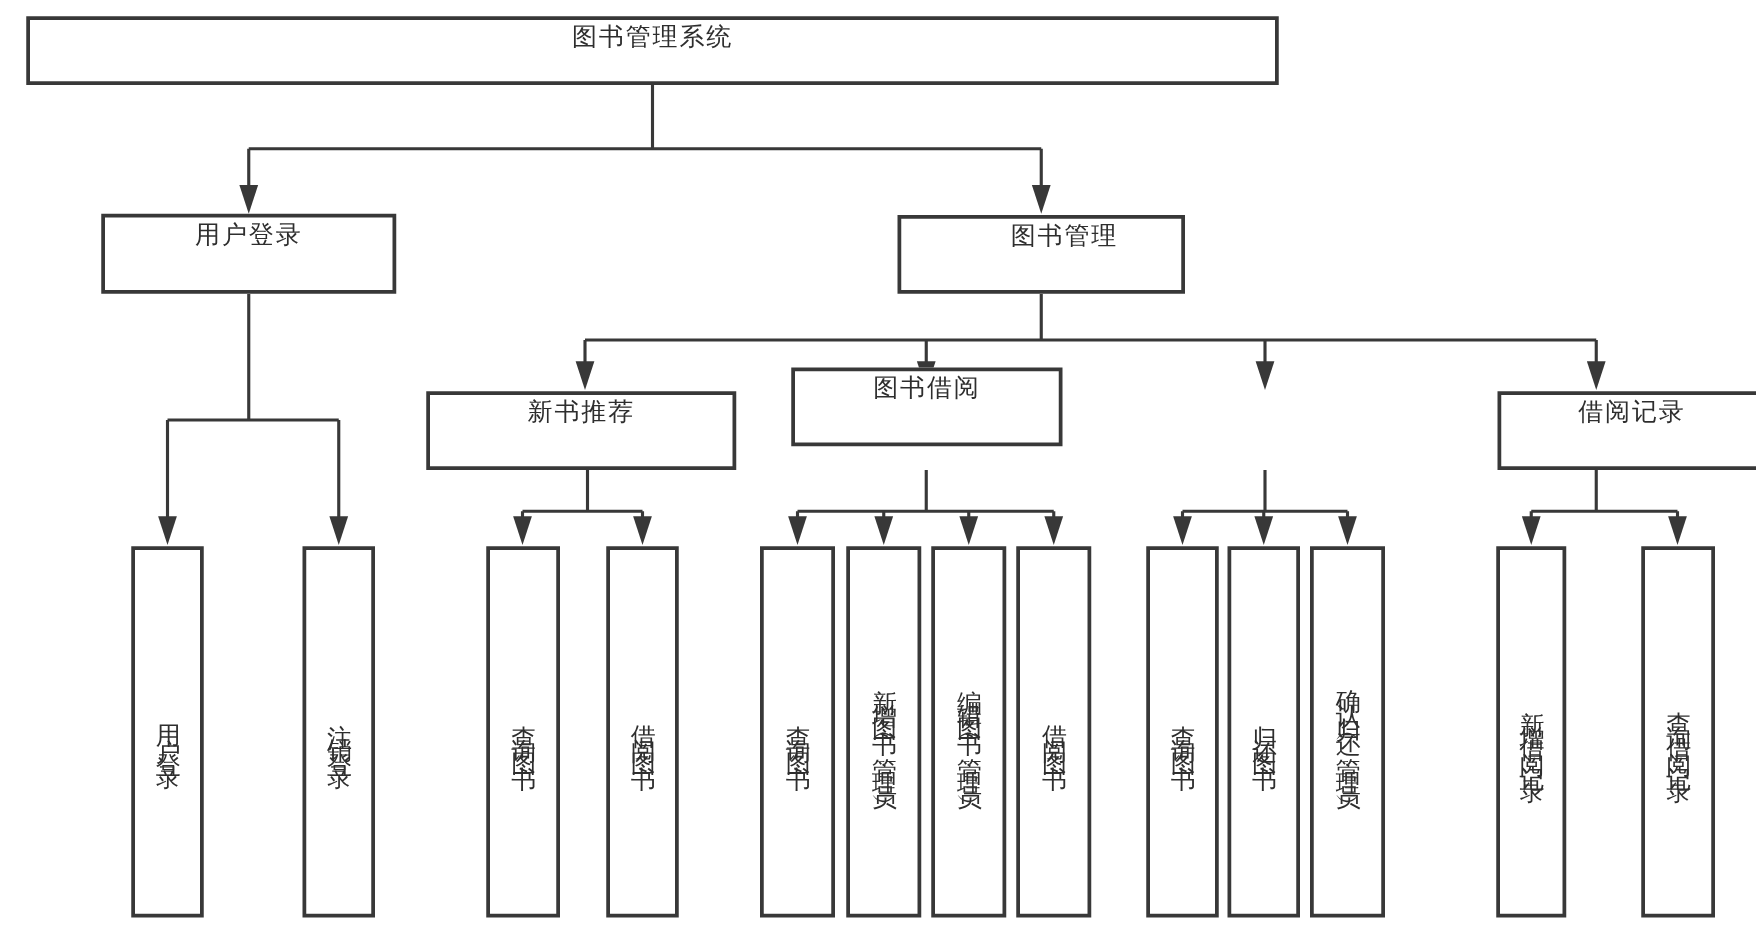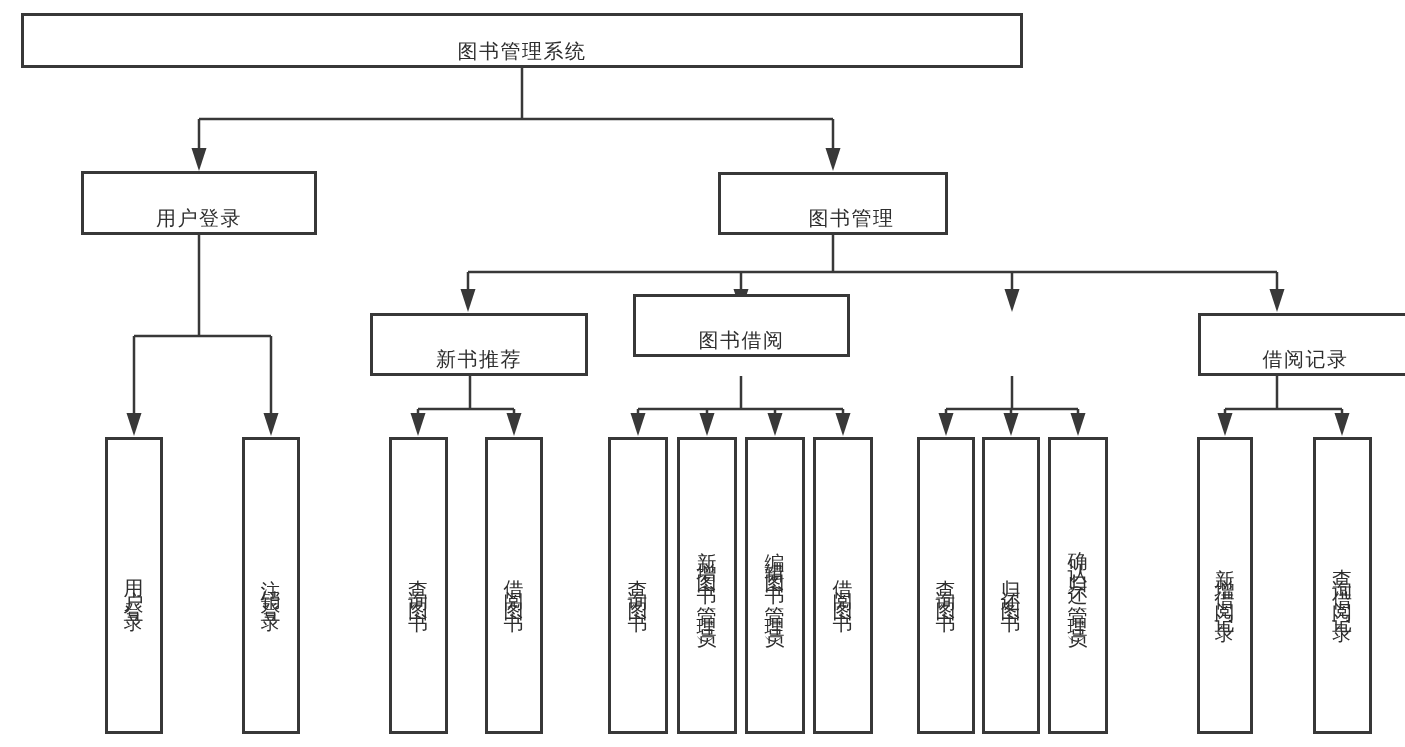--- a/index.html
+++ b/index.html
@@ -21,21 +21,21 @@
     top: 0;
     width: 1405px;
     height: 747px;
   }
   .hbox {
     position: absolute;
     background: #ffffff;
     border: 3px solid #383838;
     box-sizing: border-box;
     display: flex;
-    align-items: flex-end;
+    align-items: flex-start;
     justify-content: center;
     font-size: 20px;
     color: #2e2e2e;
     letter-spacing: 1.5px;
     z-index: 2;
   }
   .vbox {
     position: absolute;
     top: 437px;
     height: 297px;
@@ -108,21 +108,21 @@
     <span>图书管理系统</span>
   </div>
 
   <div class="hbox" style="left:81px; top:171px; width:236px; height:64px;">
     <span>用户登录</span>
   </div>
   <div class="hbox" style="left:718px; top:172px; width:230px; height:63px;padding-left:37px;">
     <span>图书管理</span>
   </div>
 
-  <div class="hbox" style="left:370px; top:313px; width:218px; height:63px;">
+  <div class="hbox" style="left:341px; top:313px; width:248px; height:63px;">
     <span>新书推荐</span>
   </div>
   <div class="hbox" style="left:633px; top:294px; width:217px; height:63px;">
     <span>图书借阅</span>
   </div>
   <div class="hbox" style="left:1170px; top:313px; width:215px; height:63px;margin-left:28px;">
     <span>借阅记录</span>
   </div>
 
   <div class="vbox" style="left:105px; width:58px;">

